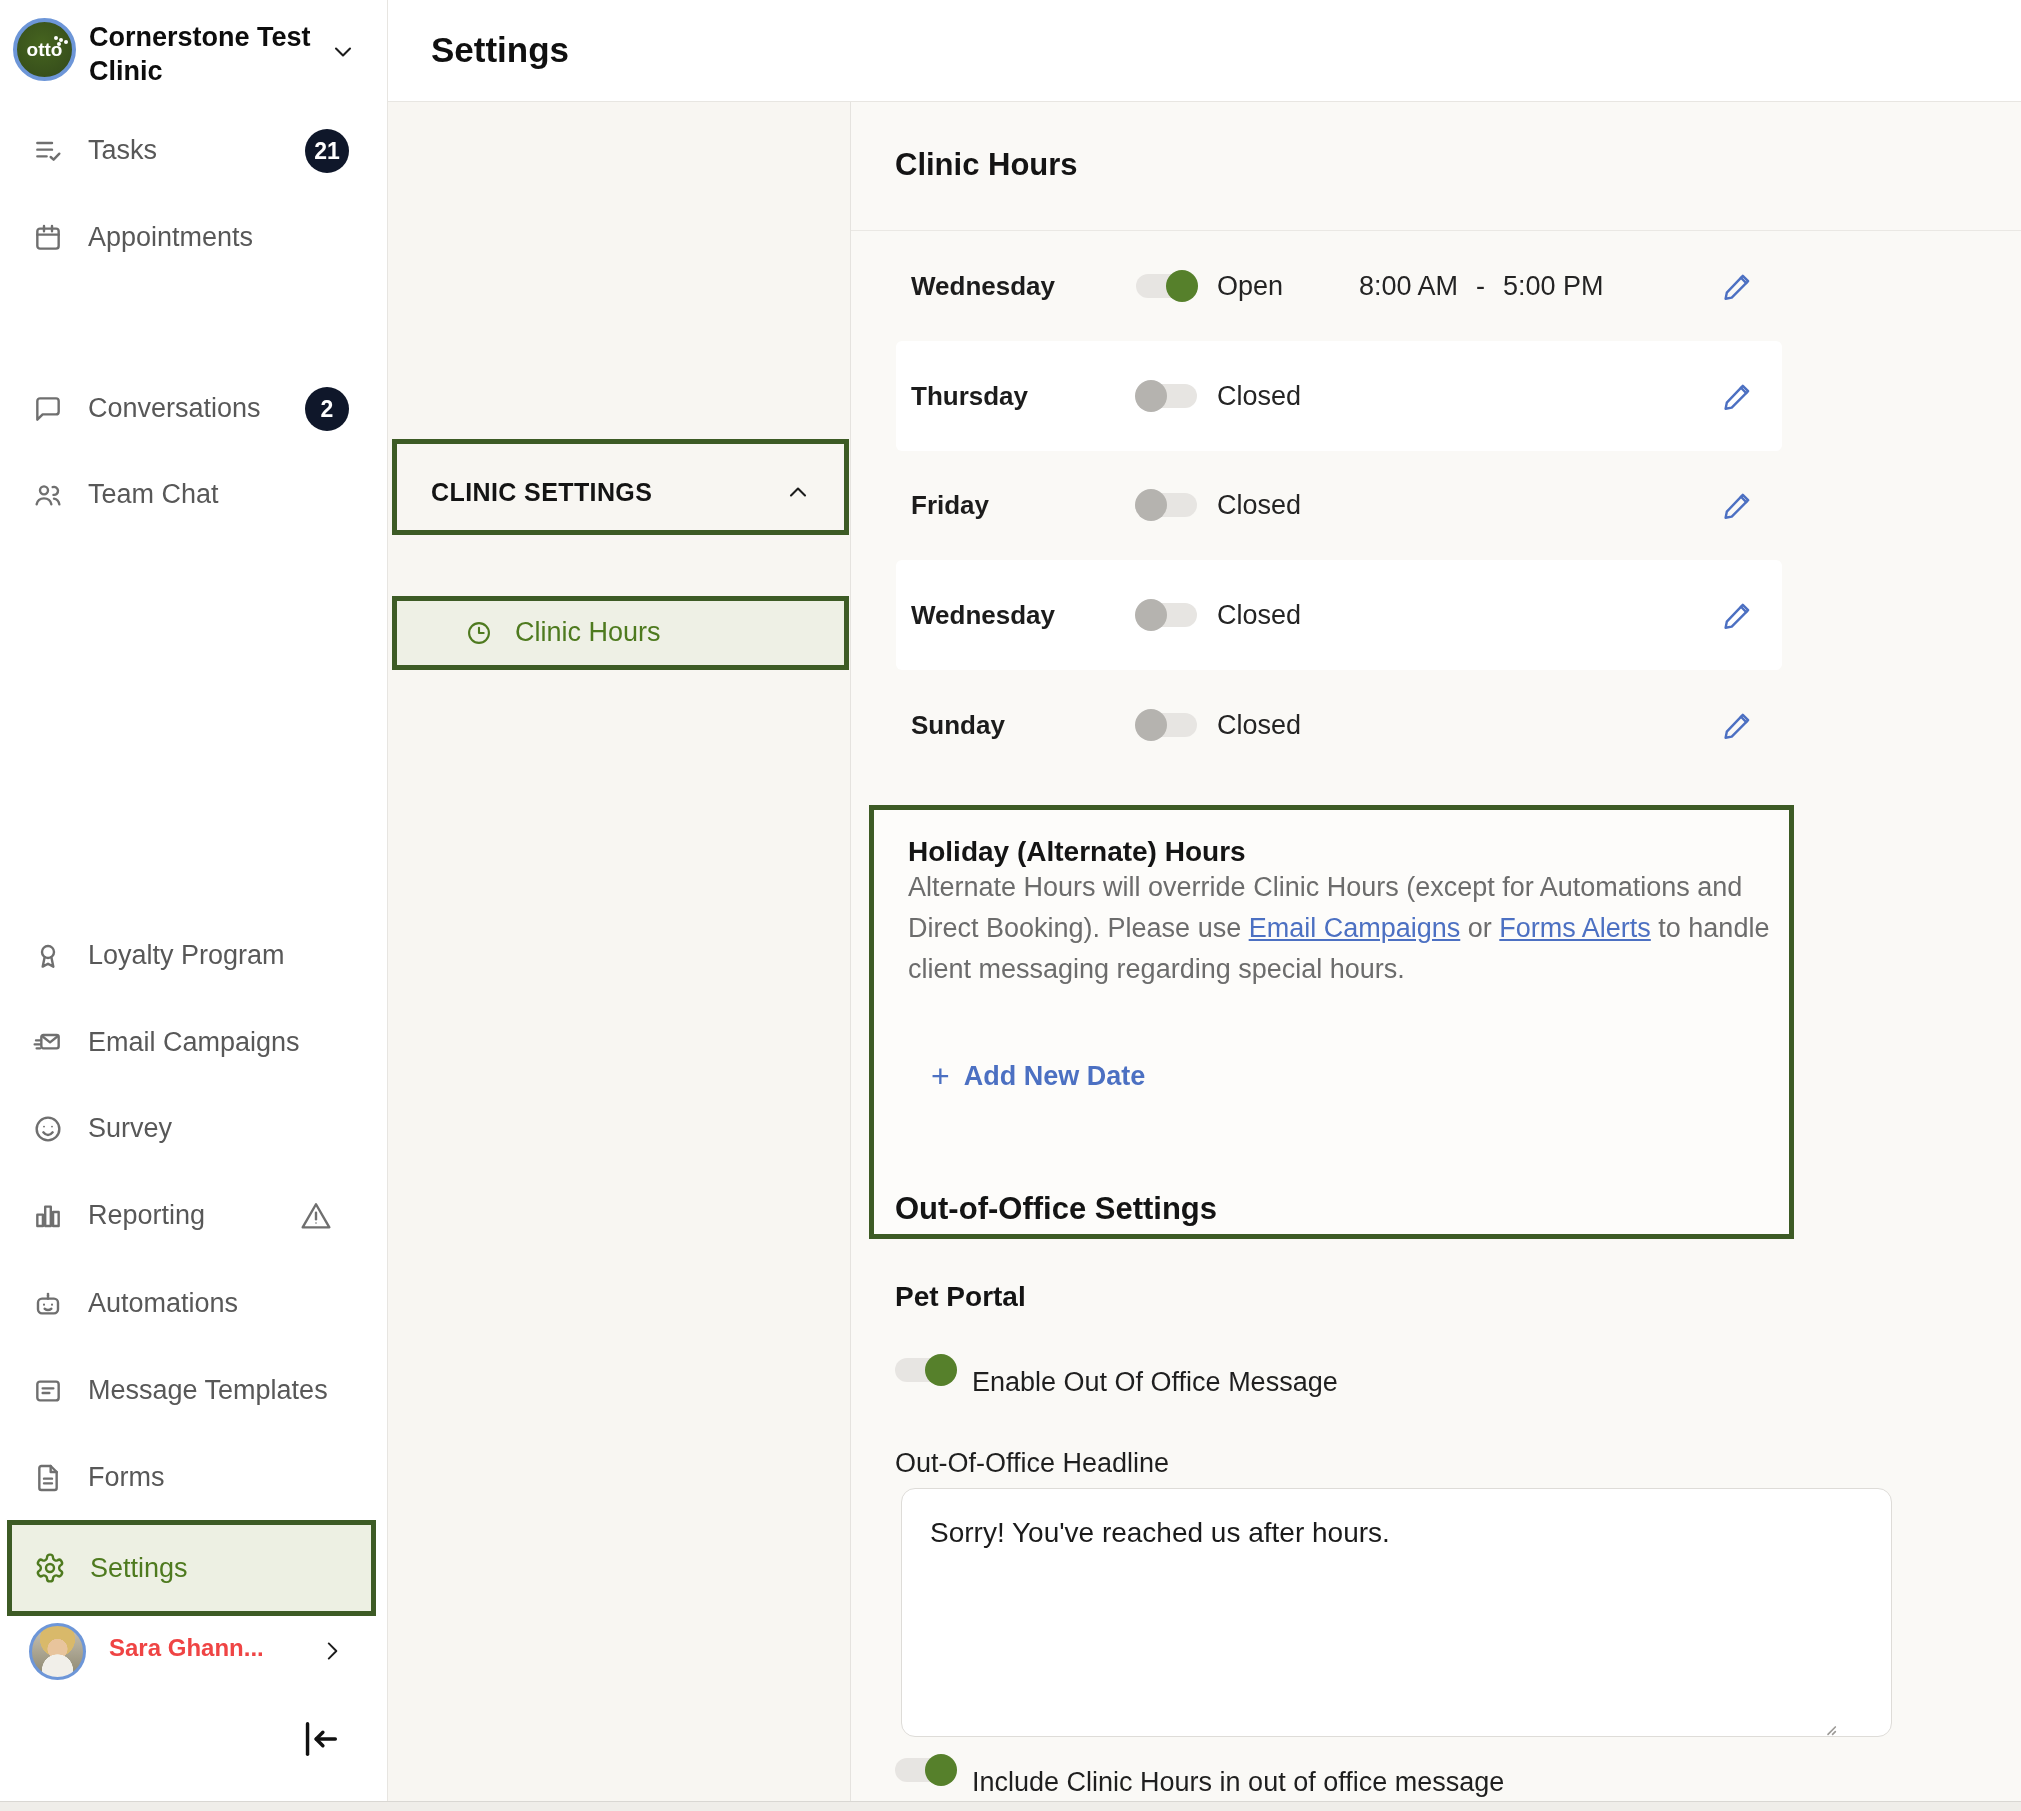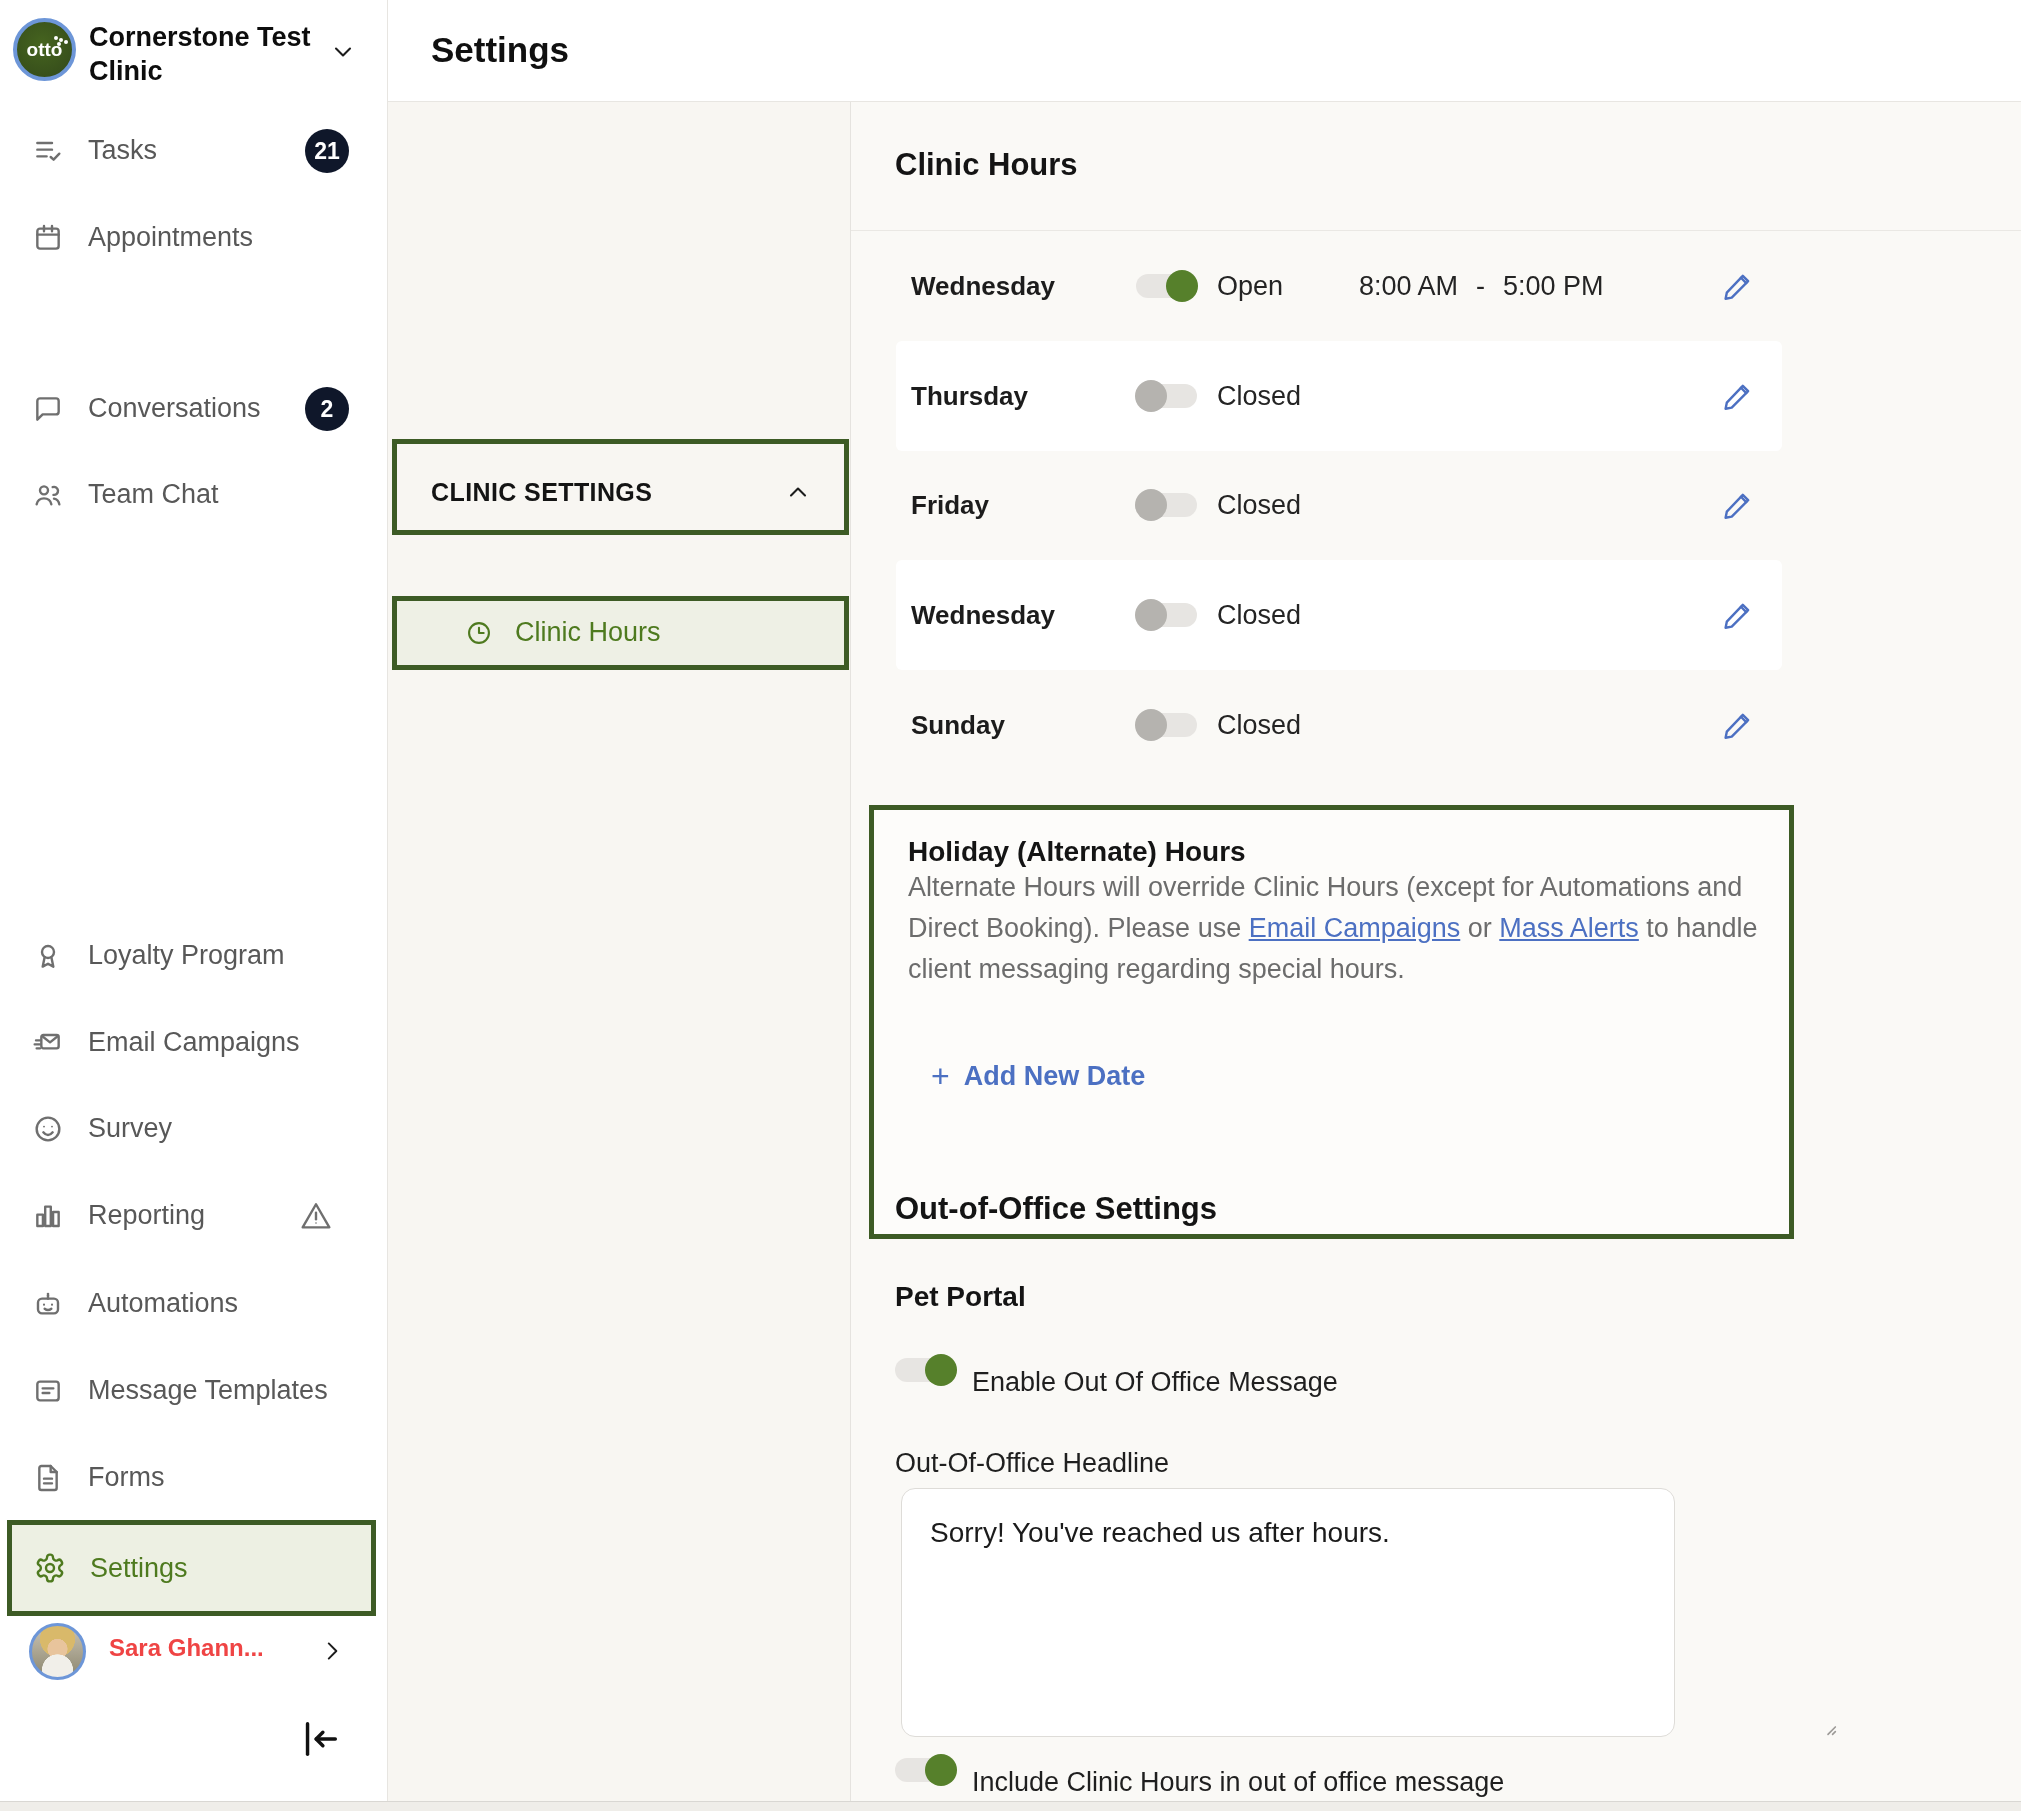--- a/index.html
+++ b/index.html
@@ -82,21 +82,21 @@
         color:#6c6c6c;margin:0;}
   #holiday a{color:#4c70c2;text-decoration:underline;cursor:pointer;}
   .add-date{position:absolute;left:57px;top:248px;display:flex;align-items:center;gap:14px;
         color:#4c70c2;cursor:pointer;}
   .add-date .plus{font-size:32px;font-weight:400;}
   .add-date .alabel{font-size:27px;font-weight:700;}
   
   .h2{position:absolute;font-size:28px;font-weight:700;color:#141414;}
   .flabel{position:absolute;font-size:27px;color:#1f1f1f;}
   .toggle-row-label{position:absolute;left:121px;font-size:27px;color:#1f1f1f;}
-  #ooo-textarea{position:absolute;left:50px;top:1386px;width:774px;height:249px;background:#fff;
+  #ooo-textarea{position:absolute;left:50px;top:1386px;width:991px;height:249px;background:#fff;
         border:1px solid #dedcd8;border-radius:14px;box-sizing:border-box;resize:none;
         font-family:"Liberation Sans",sans-serif;font-size:28px;line-height:36px;color:#1b1b1b;
         padding:26px 28px;outline:none;}
   .resize-handle{position:absolute;left:966px;top:1614px;width:22px;height:22px;color:#9d9b98;pointer-events:none;}
   #footer-strip{position:absolute;left:0;top:1801px;width:2022px;height:11px;background:#efede9;
         border-top:1px solid #d9d7d3;box-sizing:border-box;z-index:9;}
 </style>
 </head>
 <body>
 
@@ -546,21 +546,21 @@
       <span class="ic pencil">
           <svg viewBox="0 0 24 24" fill="none" stroke="currentColor" stroke-width="1.8" stroke-linecap="round" stroke-linejoin="round">
             <path d="m15.6 4.4 4 4L7.3 20.7l-4.6.9.9-4.6Z"></path>
             <path d="m14.2 5.8 4 4"></path>
           </svg>
         </span>
     </div>
 
     <section id="holiday">
       <div class="htitle">Holiday (Alternate) Hours</div>
-      <p><span>Alternate Hours will override Clinic Hours (except for Automations and Direct Booking). Please use </span><a>Email Campaigns</a><span> or </span><a>Mass Alerts</a><span> to handle client messaging regarding special hours.</span></p>
+      <p><span>Alternate Hours will override Clinic Hours (except for Automations and Direct Booking). Please use </span><a>Email Campaigns</a><span> or </span><a>Forms Alerts</a><span> to handle client messaging regarding special hours.</span></p>
       <div class="add-date">
         <span class="plus">+</span>
         <span class="alabel">Add New Date</span>
       </div>
     </section>
 
     <div class="h1" style="left:44px;top:1089px;">Out-of-Office Settings</div>
     <div class="h2" style="left:44px;top:1179px;">Pet Portal</div>
 
     <span class="toggle on inline" style="left:44px;top:1268px;">

